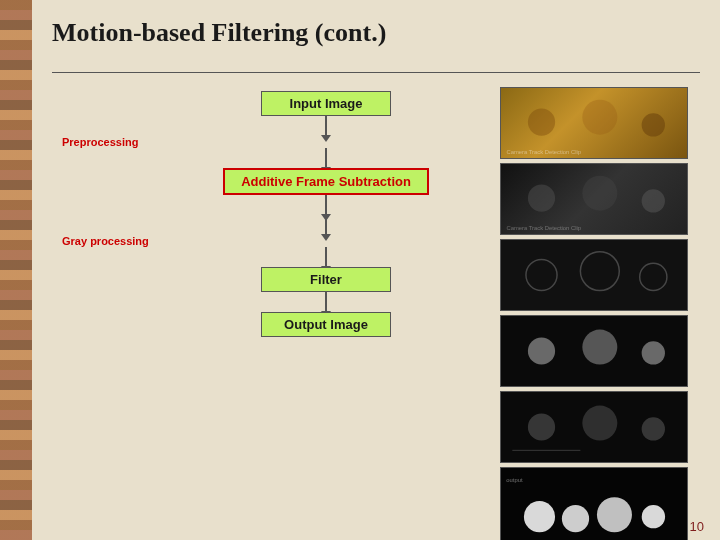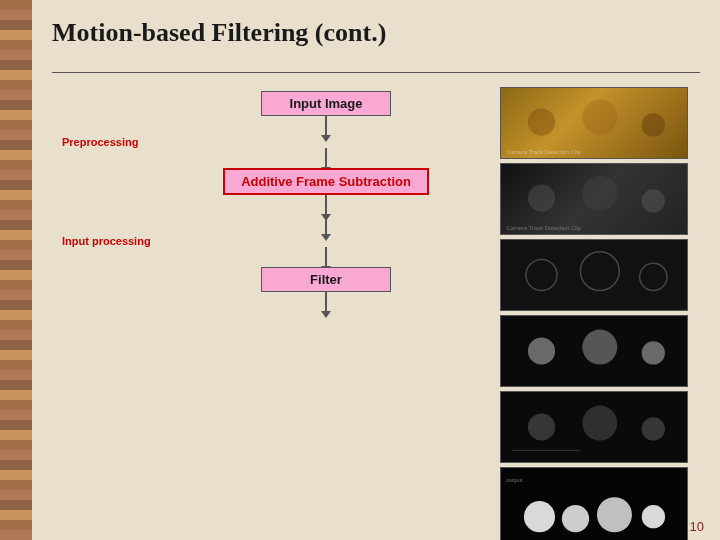--- a/index.html
+++ b/index.html
@@ -98,21 +98,21 @@
       font-size: 12px;
       font-weight: bold;
       color: #cc0000;
       position: absolute;
       left: 0px;
     }
 
     
     .flow-box {
       border: 1.5px solid #555;
-      background: #f9a8d4;
+      background: #bef264;
       padding: 4px 16px;
       font-size: 13px;
       font-weight: bold;
       color: #1a1a1a;
       text-align: center;
       min-width: 130px;
       position: relative;
     }
 
     .flow-box.highlighted {
@@ -261,21 +261,21 @@
 
 
         <div class="flow-row">
           <div style="width:90px; flex-shrink:0;"></div>
           <div class="flow-center">
             <div class="arrow-down"></div>
           </div>
         </div>
 
         <div class="flow-row">
-          <div class="side-label">Input processing</div>
+          <div class="side-label">Gray processing</div>
         </div>
 
         <div class="flow-row">
           <div style="width:90px; flex-shrink:0;"></div>
           <div class="flow-center">
             <div class="arrow-down"></div>
           </div>
         </div>
 
         <div class="flow-row">
@@ -285,20 +285,26 @@
           </div>
         </div>
 
         <div class="flow-row">
           <div style="width:90px; flex-shrink:0;"></div>
           <div class="flow-center">
             <div class="arrow-down"></div>
           </div>
         </div>
 
+        <div class="flow-row">
+          <div style="width:90px; flex-shrink:0;"></div>
+          <div class="flow-center">
+            <div class="flow-box">Output Image</div>
+          </div>
+        </div>
 
       </div>
     </div>
 
     <div class="images-area">
 
       <div class="img-placeholder img1">
         <svg class="dots-pattern" viewBox="0 0 188 72">
           <circle cx="40" cy="35" r="14" fill="rgba(120,70,10,0.4)"></circle>
           <circle cx="100" cy="30" r="18" fill="rgba(150,90,20,0.3)"></circle>

